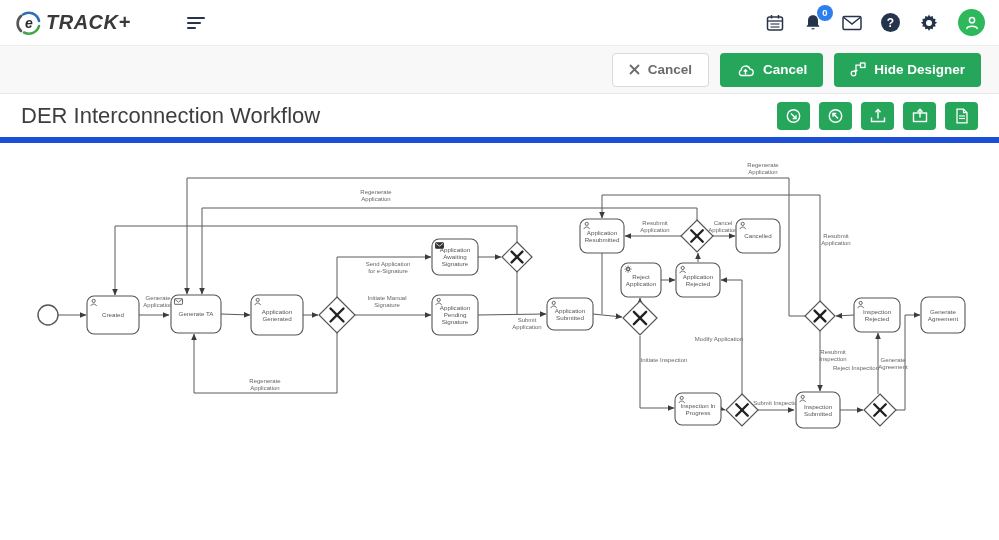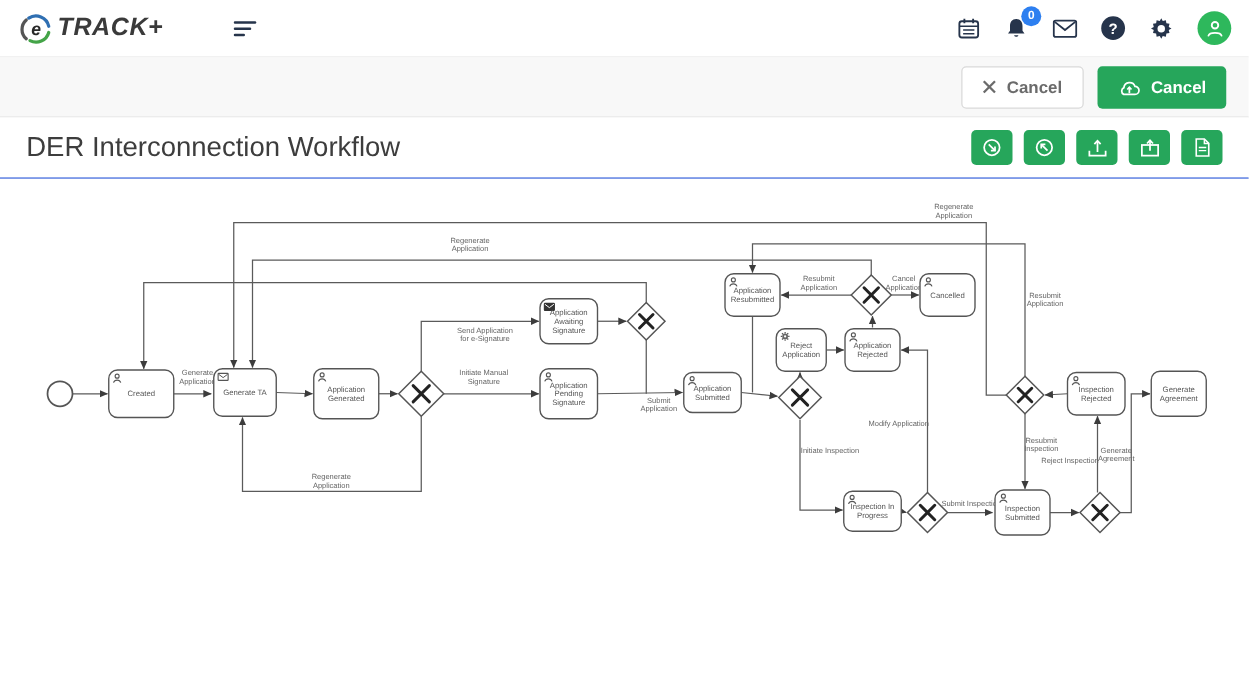--- a/index.html
+++ b/index.html
@@ -27,21 +27,21 @@
           display:flex;align-items:center;justify-content:center;}
   
   .toolbar{height:48px;background:#f8f8f8;border-bottom:1px solid #e7e7e7;
            display:flex;align-items:center;justify-content:flex-end;gap:11px;padding:0 18px;}
   .btn{height:34px;border-radius:4px;border:none;cursor:pointer;display:flex;align-items:center;
        gap:8px;padding:0 16px;font-family:"Liberation Sans",sans-serif;font-size:13.5px;font-weight:bold;}
   .btn-light{background:#fff;border:1px solid #d9d9d9;color:#6b6b6b;}
   .btn-green{background:var(--green);color:#fff;}
   
   .titlerow{height:49px;display:flex;align-items:center;padding:0 21px;background:#fff;
-            border-bottom:1px solid #1d4ed8;}
+            border-bottom:6px solid #1d4ed8;}
   .page-title{font-size:22px;font-weight:400;color:#3d3d3d;margin:0;}
   .actionbtns{margin-left:auto;display:flex;gap:9px;}
   .abtn{width:33px;height:28px;border:none;border-radius:4px;background:var(--green);cursor:pointer;
         display:flex;align-items:center;justify-content:center;padding:0;}
   
   .canvas{position:relative;height:397px;background:#fff;}
   svg text{font-family:"Liberation Sans",sans-serif;}
 </style>
 </head>
 <body>
@@ -115,20 +115,29 @@
     </svg>
     <span>Cancel</span>
   </button>
   <button class="btn btn-green">
     <svg width="19" height="14" viewBox="0 0 19 14">
       <path d="M5,12.5 h9 a3.2,3.2 0 0 0 0,-6.4 a4.6,4.6 0 0 0 -8.9,1 a3,3 0 0 0 -.1,5.4 z" fill="none" stroke="#fff" stroke-width="1.4"></path>
       <line x1="9.5" y1="11.5" x2="9.5" y2="7" stroke="#fff" stroke-width="1.4"></line>
       <polyline points="7.8,8.6 9.5,6.8 11.2,8.6" fill="none" stroke="#fff" stroke-width="1.4"></polyline>
     </svg>
     <span>Cancel</span>
+  </button>
+  <button class="btn btn-green">
+    <svg width="16" height="15" viewBox="0 0 16 15">
+      <rect x="10.5" y="1" width="4.5" height="4.5" fill="none" stroke="#fff" stroke-width="1.3"></rect>
+      <circle cx="3.5" cy="11.5" r="2.3" fill="none" stroke="#fff" stroke-width="1.3"></circle>
+      <polyline points="10.5,3.2 6,3.2 6,9.2" fill="none" stroke="#fff" stroke-width="1.3"></polyline>
+      <polyline points="4.6,7.9 6,9.4 7.4,7.9" fill="none" stroke="#fff" stroke-width="1.3"></polyline>
+    </svg>
+    <span>Hide Designer</span>
   </button>
 </div>
 
 <div class="titlerow">
   <h1 class="page-title">DER Interconnection Workflow</h1>
   <div class="actionbtns">
     <button class="abtn">
       <svg width="17" height="16" viewBox="0 0 17 16">
         <circle cx="8.5" cy="8" r="6.2" fill="none" stroke="#fff" stroke-width="1.4"></circle>
         <line x1="6" y1="5.5" x2="11" y2="10.5" stroke="#fff" stroke-width="1.4"></line>

